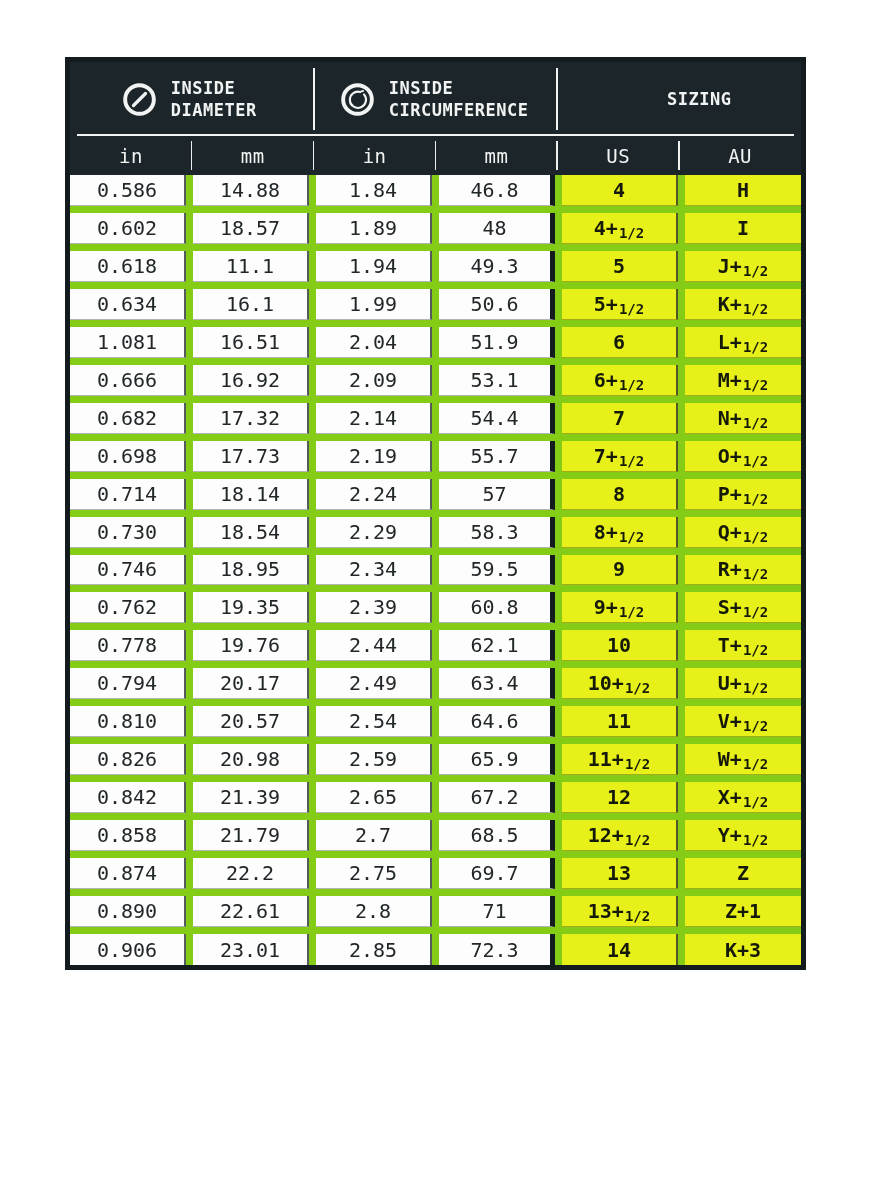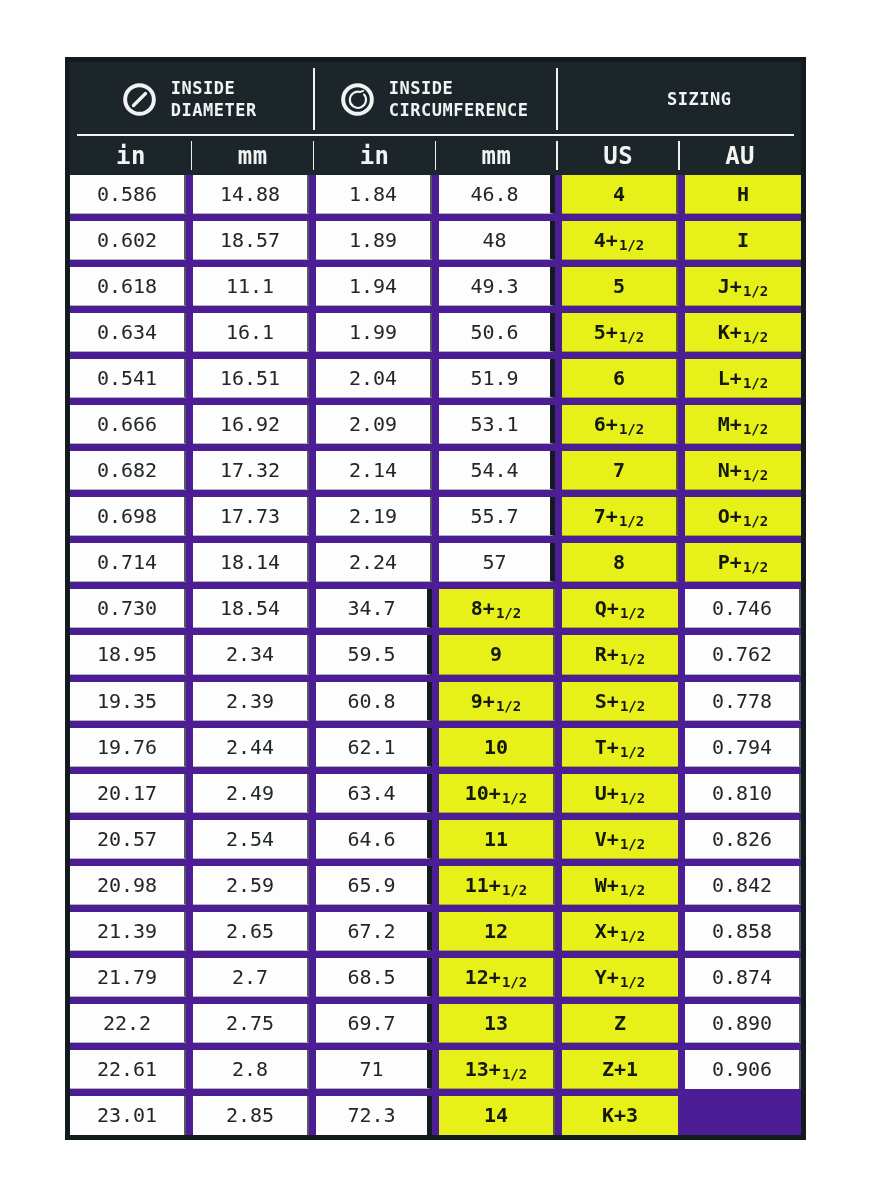--- a/index.html
+++ b/index.html
@@ -15,26 +15,26 @@
     width: 870px;
     height: 1200px;
     background: #ffffff;
     overflow: hidden;
   }
   .sizing-table {
     position: absolute;
     left: 65px;
     top: 57px;
     width: 741px;
-    height: 1083px;
+    height: 913px;
     box-sizing: border-box;
     border: 5px solid #131b1e;
     display: flex;
     flex-direction: column;
-    background: #4c1d95;
+    background: #84cc16;
   }
   
   .group-header {
     position: relative;
     height: 74px;
     flex: 0 0 74px;
     background: #1c262a;
     display: grid;
     grid-template-columns: 1fr 1fr 1fr;
   }
@@ -82,22 +82,22 @@
     background: #1c262a;
     display: grid;
     grid-template-columns: repeat(6, 1fr);
   }
   .sub-cell {
     position: relative;
     display: flex;
     align-items: center;
     justify-content: center;
     color: #f2f3f3;
-    font-weight: bold;
-    font-size: 24px;
+    font-weight: normal;
+    font-size: 19px;
     letter-spacing: 0.5px;
   }
   .sub-cell:not(:last-child)::after {
     content: "";
     position: absolute;
     right: -0.5px;
     top: 5px;
     bottom: 5px;
     width: 1.5px;
     background: #eef0f0;
@@ -224,21 +224,21 @@
       <div class="cell c-cmm">50.6</div>
       <div class="cell c-us">
         <span>5+</span>
           <span class="frac">1/2</span>
       </div>
       <div class="cell c-au">
         <span>K+</span>
           <span class="frac">1/2</span>
       </div>
 
-      <div class="cell c-din">0.541</div>
+      <div class="cell c-din">1.081</div>
       <div class="cell c-dmm">16.51</div>
       <div class="cell c-cin">2.04</div>
       <div class="cell c-cmm">51.9</div>
       <div class="cell c-us">
         <span>6</span>
           <span class="frac"></span>
       </div>
       <div class="cell c-au">
         <span>L+</span>
           <span class="frac">1/2</span>
@@ -291,21 +291,22 @@
         <span>8</span>
           <span class="frac"></span>
       </div>
       <div class="cell c-au">
         <span>P+</span>
           <span class="frac">1/2</span>
       </div>
 
       <div class="cell c-din">0.730</div>
       <div class="cell c-dmm">18.54</div>
-      <div class="cell c-cmm">34.7</div>
+      <div class="cell c-cin">2.29</div>
+      <div class="cell c-cmm">58.3</div>
       <div class="cell c-us">
         <span>8+</span>
           <span class="frac">1/2</span>
       </div>
       <div class="cell c-au">
         <span>Q+</span>
           <span class="frac">1/2</span>
       </div>
 
       <div class="cell c-din">0.746</div>

